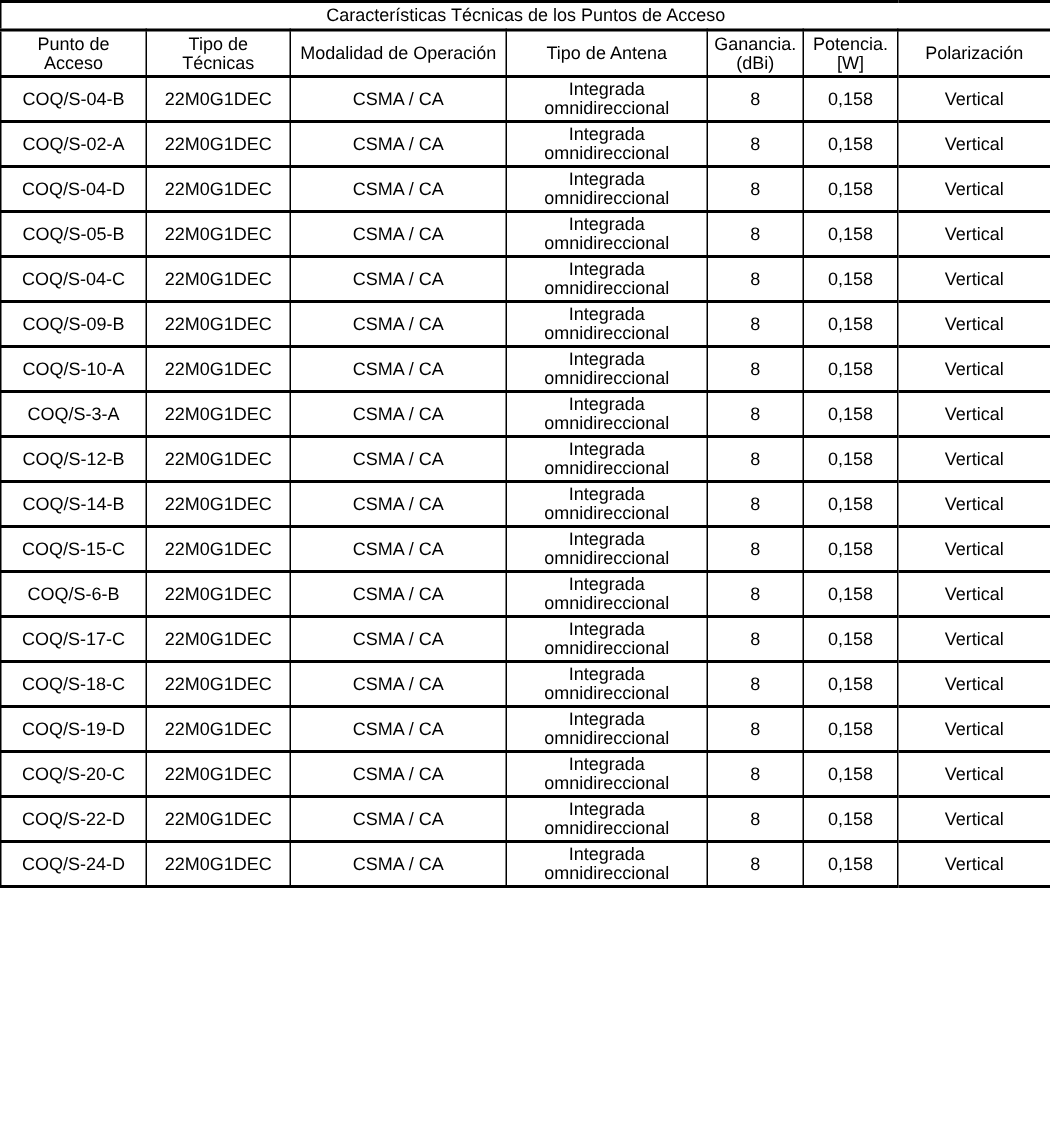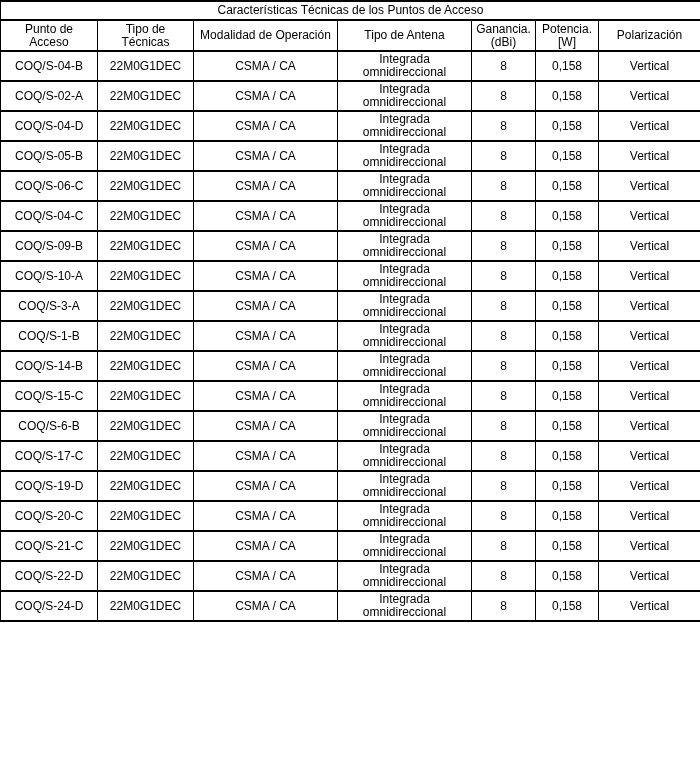--- a/index.html
+++ b/index.html
@@ -115,30 +115,20 @@
           <td>COQ/S-05-B</td>
           <td>22M0G1DEC</td>
           <td>CSMA / CA</td>
           <td>Integrada
 omnidireccional</td>
           <td>8</td>
           <td>0,158</td>
           <td>Vertical</td>
         </tr>
         <tr>
-          <td>COQ/S-06-C</td>
-          <td>22M0G1DEC</td>
-          <td>CSMA / CA</td>
-          <td>Integrada
-omnidireccional</td>
-          <td>8</td>
-          <td>0,158</td>
-          <td>Vertical</td>
-        </tr>
-        <tr>
           <td>COQ/S-04-C</td>
           <td>22M0G1DEC</td>
           <td>CSMA / CA</td>
           <td>Integrada
 omnidireccional</td>
           <td>8</td>
           <td>0,158</td>
           <td>Vertical</td>
         </tr>
         <tr>
@@ -165,21 +155,21 @@
           <td>COQ/S-3-A</td>
           <td>22M0G1DEC</td>
           <td>CSMA / CA</td>
           <td>Integrada
 omnidireccional</td>
           <td>8</td>
           <td>0,158</td>
           <td>Vertical</td>
         </tr>
         <tr>
-          <td>COQ/S-1-B</td>
+          <td>COQ/S-12-B</td>
           <td>22M0G1DEC</td>
           <td>CSMA / CA</td>
           <td>Integrada
 omnidireccional</td>
           <td>8</td>
           <td>0,158</td>
           <td>Vertical</td>
         </tr>
         <tr>
           <td>COQ/S-14-B</td>
@@ -215,41 +205,41 @@
           <td>COQ/S-17-C</td>
           <td>22M0G1DEC</td>
           <td>CSMA / CA</td>
           <td>Integrada
 omnidireccional</td>
           <td>8</td>
           <td>0,158</td>
           <td>Vertical</td>
         </tr>
         <tr>
+          <td>COQ/S-18-C</td>
+          <td>22M0G1DEC</td>
+          <td>CSMA / CA</td>
+          <td>Integrada
+omnidireccional</td>
+          <td>8</td>
+          <td>0,158</td>
+          <td>Vertical</td>
+        </tr>
+        <tr>
           <td>COQ/S-19-D</td>
           <td>22M0G1DEC</td>
           <td>CSMA / CA</td>
           <td>Integrada
 omnidireccional</td>
           <td>8</td>
           <td>0,158</td>
           <td>Vertical</td>
         </tr>
         <tr>
           <td>COQ/S-20-C</td>
-          <td>22M0G1DEC</td>
-          <td>CSMA / CA</td>
-          <td>Integrada
-omnidireccional</td>
-          <td>8</td>
-          <td>0,158</td>
-          <td>Vertical</td>
-        </tr>
-        <tr>
-          <td>COQ/S-21-C</td>
           <td>22M0G1DEC</td>
           <td>CSMA / CA</td>
           <td>Integrada
 omnidireccional</td>
           <td>8</td>
           <td>0,158</td>
           <td>Vertical</td>
         </tr>
         <tr>
           <td>COQ/S-22-D</td>

